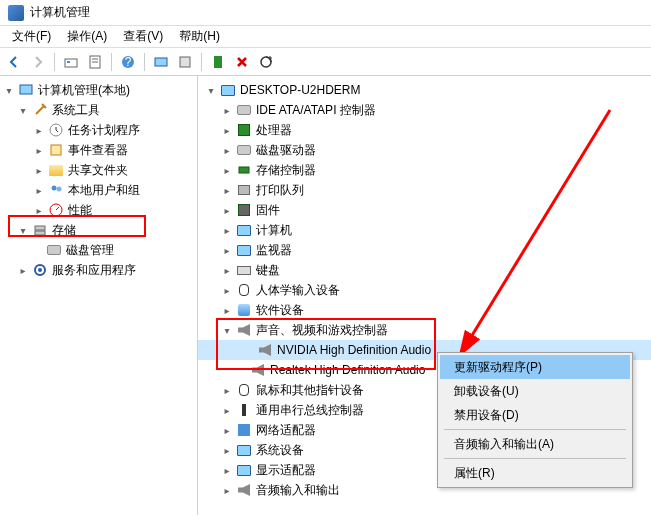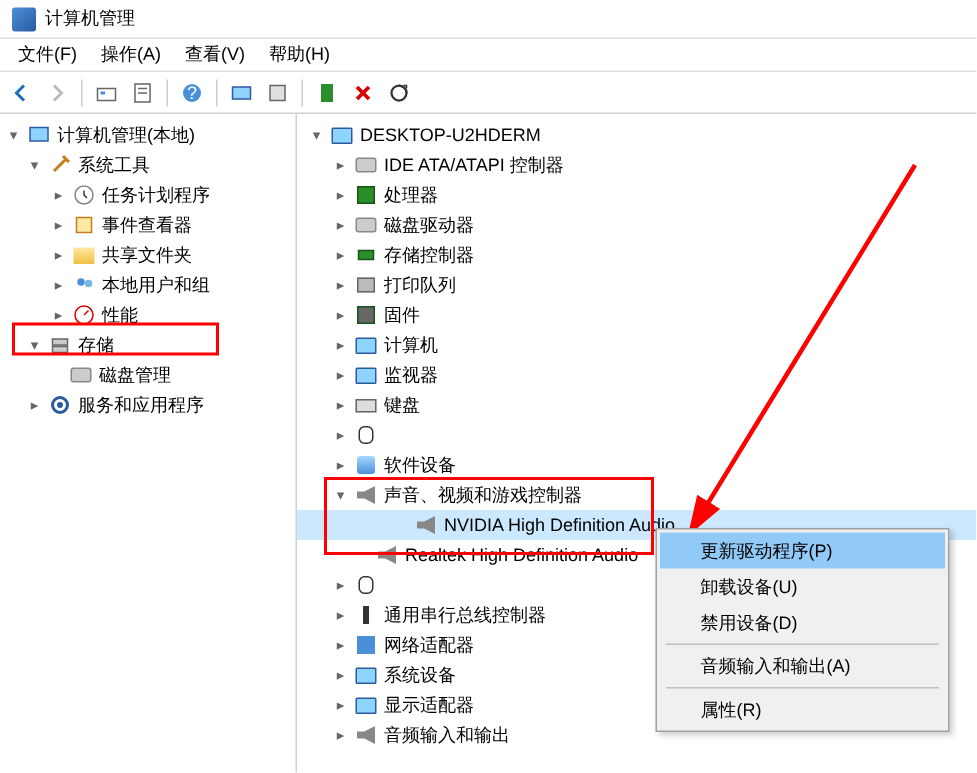--- a/index.html
+++ b/index.html
@@ -26,21 +26,21 @@
 .ico { width: 16px; height: 16px; margin-right: 4px; flex-shrink: 0; display: flex; align-items: center; justify-content: center; }
 .lbl { white-space: nowrap; }
 
 .hl-red { border: 2px solid #f00; }
 .left-hl { position: absolute; left: 8px; top: 215px; width: 138px; height: 22px; pointer-events: none; }
 .right-hl { position: absolute; left: 216px; top: 318px; width: 220px; height: 52px; pointer-events: none; }
 
 .arrow-svg { position: absolute; left: 430px; top: 100px; width: 200px; height: 270px; pointer-events: none; }
 
 .ctxmenu { position: absolute; right: 18px; top: 352px; width: 196px; background: #f0f0f0; border: 1px solid #a0a0a0; box-shadow: 2px 2px 4px rgba(0,0,0,0.2); padding: 2px; }
-.ctxitem { height: 24px; display: flex; align-items: center; padding: 0 27px; cursor: default; }
+.ctxitem { height: 24px; display: flex; align-items: center; padding: 0 14px; cursor: default; }
 .ctxitem:hover, .ctxitem.hover { background: #91c9f7; }
 .ctxsep { height: 1px; background: #c0c0c0; margin: 2px 4px; }
 
 
 .i-folder { background: linear-gradient(#ffe9a3,#f0c040); border-radius: 1px; width: 14px; height: 11px; }
 .i-mon { width: 14px; height: 11px; border: 1px solid #2c5aa0; background: #8fd3ff; border-radius: 1px; }
 .i-chip { width: 12px; height: 12px; background: #2a8f2a; border: 1px solid #155515; }
 .i-disk { width: 14px; height: 10px; background: #ccc; border: 1px solid #888; border-radius: 2px; }
 .i-spk { width: 12px; height: 12px; background: #888; clip-path: polygon(0 30%, 40% 30%, 100% 0, 100% 100%, 40% 70%, 0 70%); }
 .i-net { width: 12px; height: 12px; background: #4a90d9; }
@@ -294,52 +294,54 @@
         <span class="ico">
           <div class="i-kb"></div>
         </span>
         <span class="lbl">键盘</span>
       </div>
     <div class="tree-row" style="padding-left:22px">
         <span class="exp">▸</span>
         <span class="ico">
           <div class="i-hid"></div>
         </span>
+        <span class="lbl">人体学输入设备</span>
       </div>
     <div class="tree-row" style="padding-left:22px">
         <span class="exp">▸</span>
         <span class="ico">
           <div class="i-sw"></div>
         </span>
         <span class="lbl">软件设备</span>
       </div>
     <div class="tree-row" style="padding-left:22px">
         <span class="exp">▾</span>
         <span class="ico">
           <div class="i-spk"></div>
         </span>
         <span class="lbl">声音、视频和游戏控制器</span>
       </div>
-    <div class="tree-row selected" style="padding-left:78px">
+    <div class="tree-row selected" style="padding-left:59px">
         <span class="ico">
           <div class="i-spk"></div>
         </span>
         <span class="lbl">NVIDIA High Definition Audio</span>
       </div>
     <div class="tree-row" style="padding-left:52px">
         <span class="ico">
           <div class="i-spk"></div>
         </span>
         <span class="lbl">Realtek High Definition Audio</span>
       </div>
     <div class="tree-row" style="padding-left:22px">
         <span class="exp">▸</span>
         <span class="ico">
           <div class="i-hid"></div>
         </span>
+        <span class="lbl">鼠标和其他指针设备</span>
       </div>
     <div class="tree-row" style="padding-left:22px">
         <span class="exp">▸</span>
         <span class="ico">
           <div class="i-usb"></div>
         </span>
         <span class="lbl">通用串行总线控制器</span>
       </div>
     <div class="tree-row" style="padding-left:22px">
         <span class="exp">▸</span>

